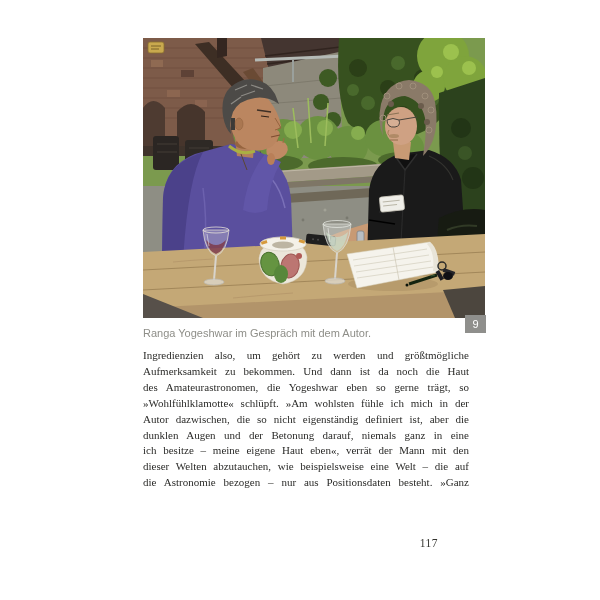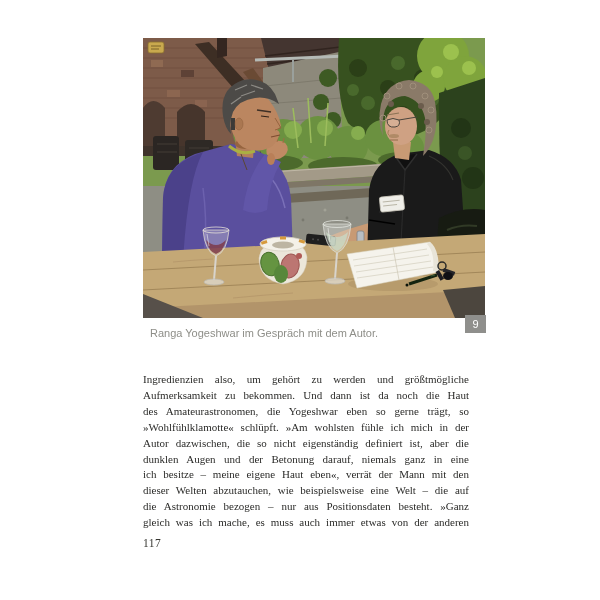--- a/index.html
+++ b/index.html
@@ -4,26 +4,26 @@
 <style>
   html,body{margin:0;padding:0;background:#ffffff;}
   .page{position:relative;width:600px;height:600px;background:#ffffff;overflow:hidden;
         font-family:"Liberation Serif",serif;}
   .photo{position:absolute;left:143px;top:38px;width:342px;height:280px;margin:0;
          overflow:hidden;background:#7b9a4e;}
   .photo svg{display:block;}
   .figure-badge{position:absolute;left:465px;top:315px;width:21px;height:18px;
         background:#8f8f8c;color:#ffffff;font-family:"Liberation Sans",sans-serif;
         font-size:11px;line-height:18px;text-align:center;}
-  .caption{position:absolute;left:150px;top:327px;width:330px;
+  .caption{position:absolute;left:143px;top:327px;width:330px;
         font-family:"Liberation Sans",sans-serif;font-size:11px;color:#8e8e88;}
-  .bodytext{position:absolute;left:143px;top:372px;width:326px;color:#2b2b29;
+  .bodytext{position:absolute;left:143px;top:348px;width:326px;color:#2b2b29;
         font-size:11px;line-height:15.9px;}
   .bodytext .line{text-align:justify;text-align-last:justify;}
-  .pagenum{position:absolute;left:143px;top:537px;width:295px;
+  .pagenum{position:absolute;left:143px;top:537px;width:295px;text-align:right;
         font-size:11.5px;color:#34342f;letter-spacing:.5px;}
 </style>
 </head>
 <body>
 
 <div class="page">
 
   <figure class="photo">
     <svg width="342" height="280" viewBox="0 0 342 280">
 
@@ -314,18 +314,17 @@
   <div class="bodytext">
     <div class="line">Ingredienzien also, um gehört zu werden und größtmögliche</div>
     <div class="line">Aufmerksamkeit zu bekommen. Und dann ist da noch die Haut</div>
     <div class="line">des Amateurastronomen, die Yogeshwar eben so gerne trägt, so</div>
     <div class="line">»Wohlfühlklamotte« schlüpft. »Am wohlsten fühle ich mich in der</div>
     <div class="line">Autor dazwischen, die so nicht eigenständig definiert ist, aber die</div>
     <div class="line">dunklen Augen und der Betonung darauf, niemals ganz in eine</div>
     <div class="line">ich besitze – meine eigene Haut eben«, verrät der Mann mit den</div>
     <div class="line">dieser Welten abzutauchen, wie beispielsweise eine Welt – die auf</div>
     <div class="line">die Astronomie bezogen – nur aus Positionsdaten besteht. »Ganz</div>
-    <div class="line">gleich was ich mache, es muss auch immer etwas von der anderen</div>
   </div>
 
   <div class="pagenum">117</div>
 
 </div>
 
 </body></html>

